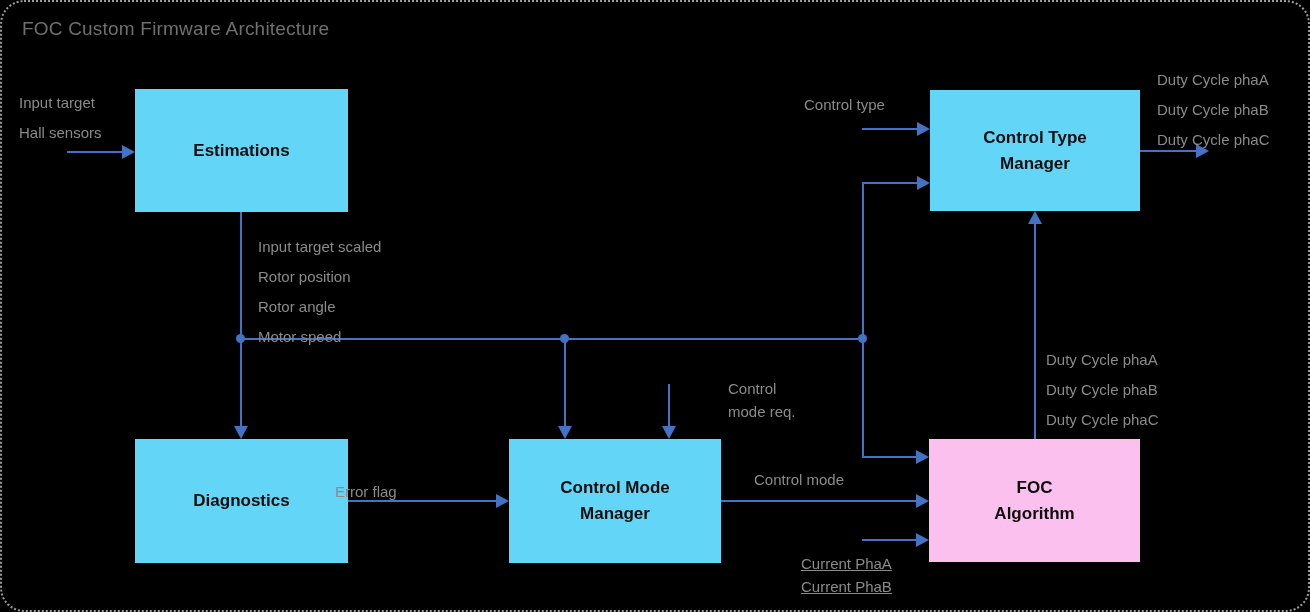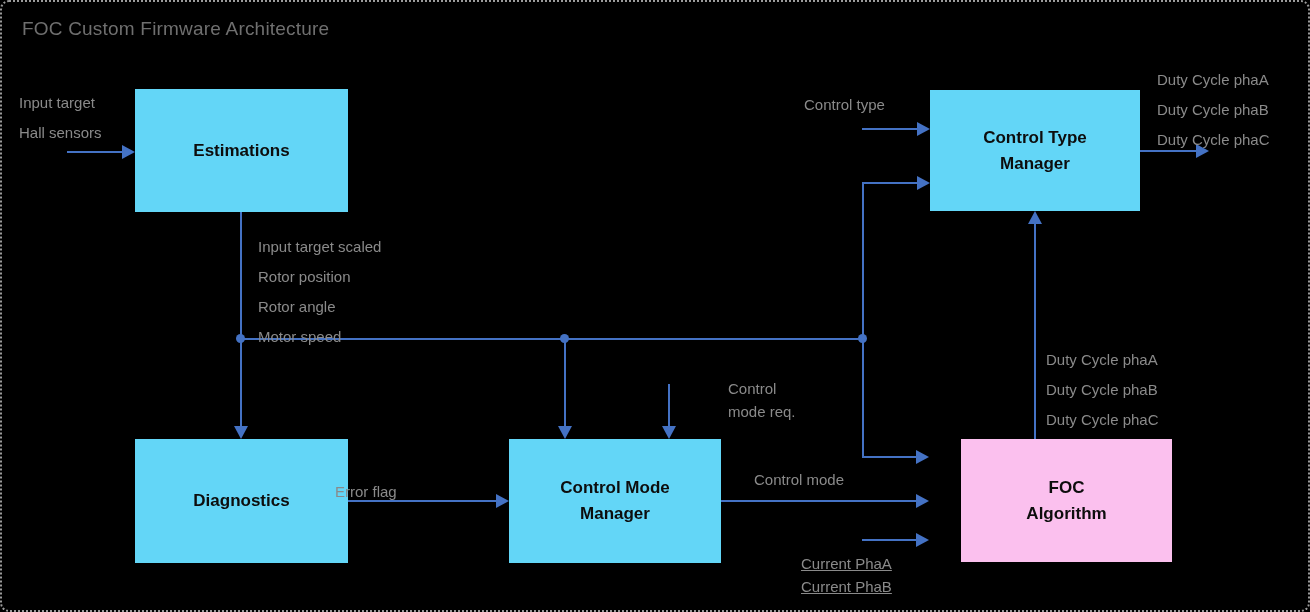--- a/index.html
+++ b/index.html
@@ -8,21 +8,21 @@
     background: #000;
     font-family: "Liberation Sans", sans-serif;
   }
   #canvas {
     position: relative;
     width: 1310px;
     height: 612px;
     box-sizing: border-box;
     background: var(--bg, #000);
     border: 2px dotted var(--border-gray, #9b9b9b);
-    border-radius: 9px;
+    border-radius: 24px;
     overflow: hidden;
   }
   .title {
     position: absolute;
     left: 20px;
     top: 16px;
     font-size: 19px;
     color: var(--title-gray, #6f6f6f);
     letter-spacing: 0.2px;
     white-space: pre;
@@ -97,21 +97,21 @@
 
   <div class="node" style="left:133px; top:437px; width:213px; height:124px;">
     <span>Diagnostics</span>
   </div>
 
   <div class="node" style="left:507px; top:437px; width:212px; height:124px;">
     <span>Control Mode
 Manager</span>
   </div>
 
-  <div class="node pink" style="left:927px; top:437px; width:211px; height:123px;margin-left:32px;">
+  <div class="node pink" style="left:927px; top:437px; width:211px; height:123px;">
     <span>FOC
 Algorithm</span>
   </div>
 
   <div class="hline" style="left:65px; top:149px; width:56px;"></div>
   <div class="arr right" style="left:120px; top:143px;"></div>
 
   <div class="vline" style="left:238px; top:210px; height:214px;"></div>
   <div class="arr down" style="left:232px; top:424px;"></div>
 

